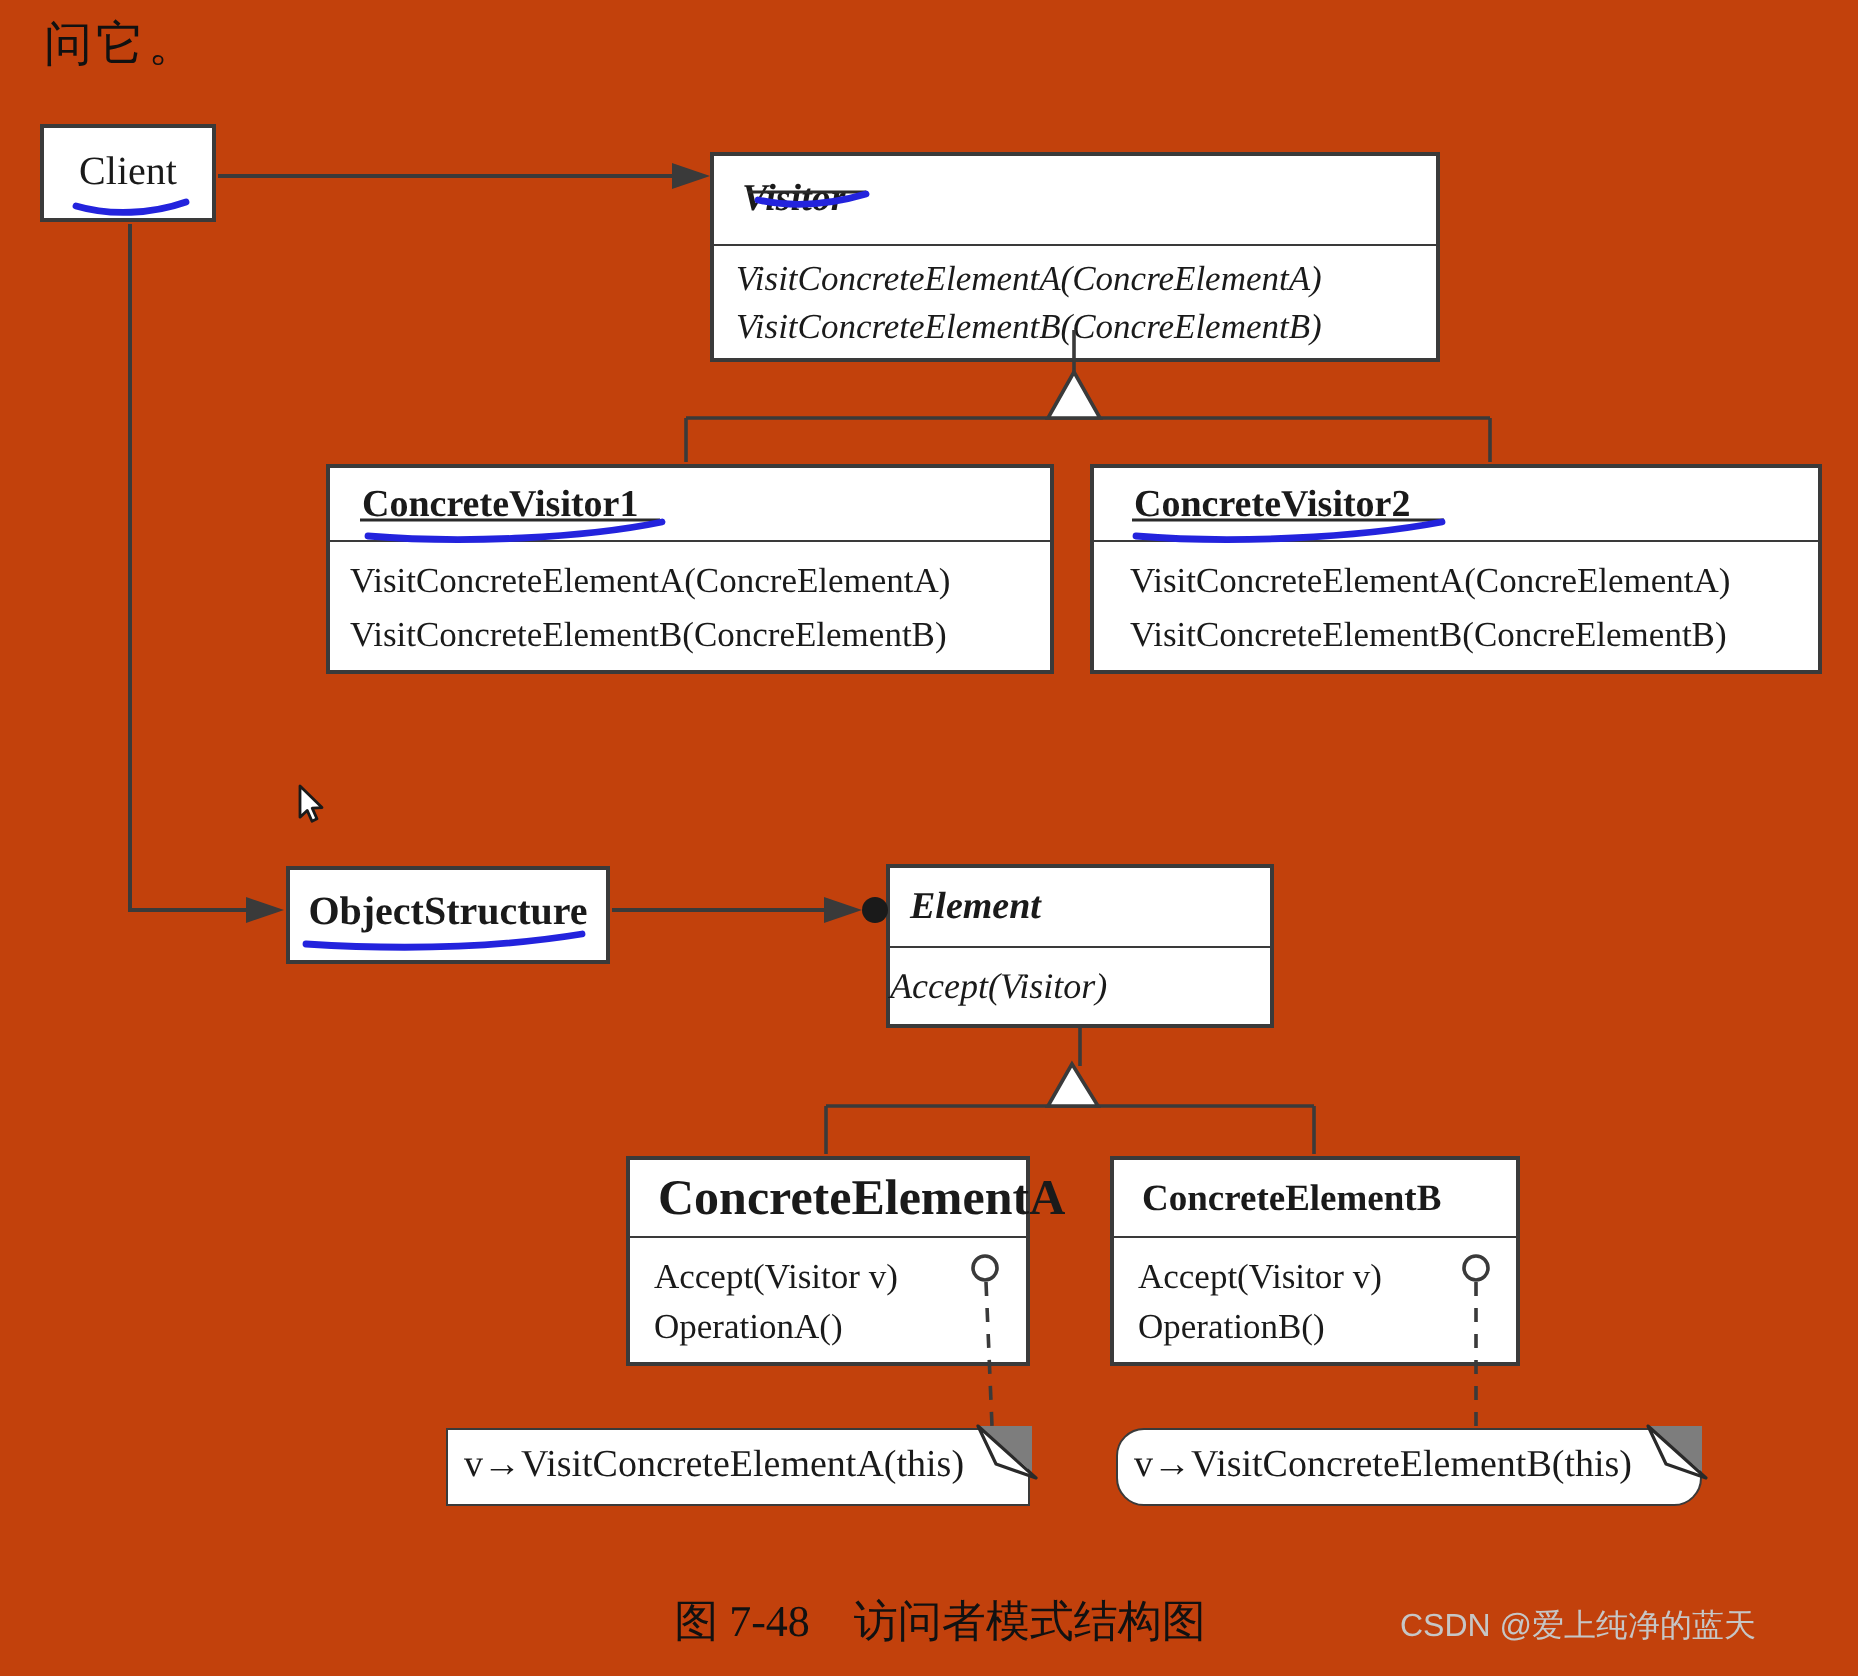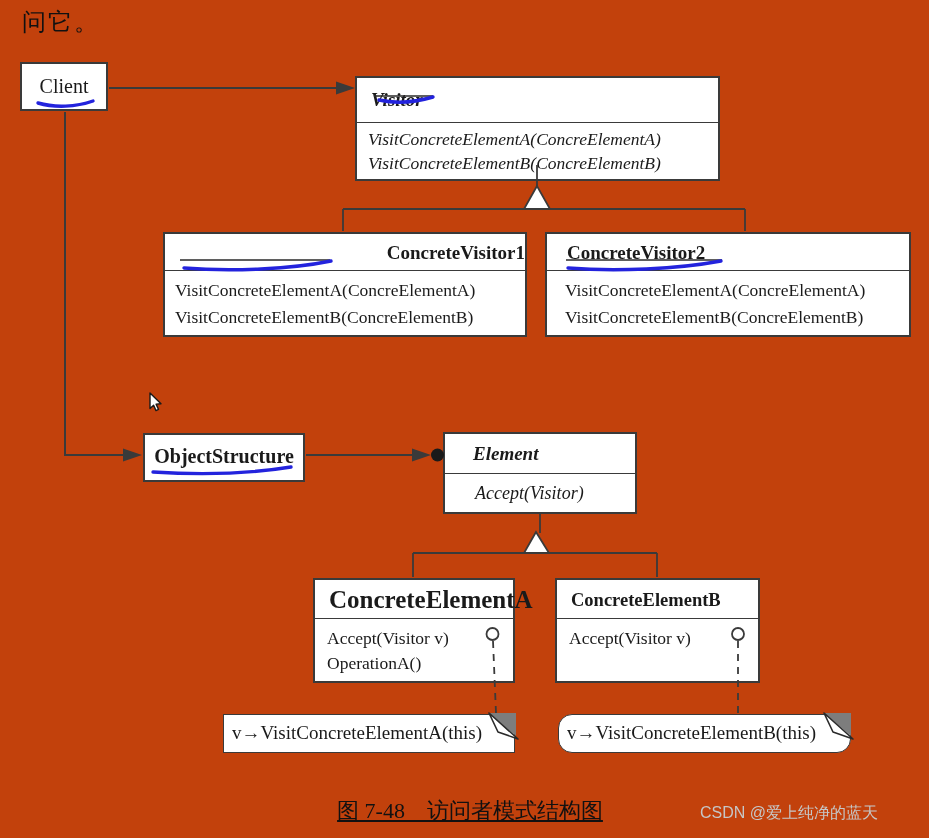--- a/index.html
+++ b/index.html
@@ -17,21 +17,21 @@
   .uml-methods{
     display:block;box-sizing:border-box;border-top:1.6px solid #3a3a3a;white-space:nowrap;
   }
   .m-line{display:block;white-space:nowrap;}
   .italic{font-style:italic;}
   .note-box{
     position:absolute;border:1.8px solid #3a3a3a;background:#ffffff;box-sizing:border-box;
     font-size:19px;white-space:nowrap;
   }
   .intro{position:absolute;font-size:24px;color:#111;letter-spacing:2px;}
-  .caption{position:absolute;font-size:22px;color:#111;text-align:center;white-space:nowrap;text-decoration:underline;}
+  .caption{position:absolute;font-size:22px;color:#111;text-align:center;white-space:nowrap;}
   .watermark{
     position:absolute;font-size:16px;color:#c6c6c6;
     font-family:"Liberation Sans", sans-serif;white-space:nowrap;
   }
   svg.overlay{position:absolute;left:0;top:0;pointer-events:none;}
 </style>
 </head>
 <body>
 
 <div id="page">
@@ -44,58 +44,59 @@
 
   <div class="uml-box" style="left:355px;top:76px;width:365px;height:105px;">
     <span class="uml-title italic" style="height:44px;line-height:44px;padding-left:14px;">Visitor</span>
     <span class="uml-methods italic" style="height:59px;padding:4px 0 0 11px;font-size:17.5px;line-height:24px;">
       <span class="m-line">VisitConcreteElementA(ConcreElementA)</span>
       <span class="m-line">VisitConcreteElementB(ConcreElementB)</span>
     </span>
   </div>
 
   <div class="uml-box" style="left:163px;top:232px;width:364px;height:105px;">
-    <span class="uml-title" style="height:36px;line-height:38px;padding-left:16px;text-align:right;">ConcreteVisitor1</span>
+    <span class="uml-title" style="height:36px;line-height:38px;padding-left:16px;">ConcreteVisitor1</span>
     <span class="uml-methods" style="height:67px;padding:6px 0 0 10px;font-size:17.5px;line-height:27px;">
       <span class="m-line">VisitConcreteElementA(ConcreElementA)</span>
       <span class="m-line">VisitConcreteElementB(ConcreElementB)</span>
     </span>
   </div>
 
   <div class="uml-box" style="left:545px;top:232px;width:366px;height:105px;">
     <span class="uml-title" style="height:36px;line-height:38px;padding-left:20px;font-family:Liberation Serif, serif;">ConcreteVisitor2</span>
     <span class="uml-methods" style="height:67px;padding:6px 0 0 18px;font-size:17.5px;line-height:27px;">
       <span class="m-line">VisitConcreteElementA(ConcreElementA)</span>
       <span class="m-line">VisitConcreteElementB(ConcreElementB)</span>
     </span>
   </div>
 
   <div class="uml-box" style="left:143px;top:433px;width:162px;height:49px;">
     <span class="uml-title" style="font-size:20px;text-align:center;line-height:43px;">ObjectStructure</span>
   </div>
 
   <div class="uml-box" style="left:443px;top:432px;width:194px;height:82px;">
-    <span class="uml-title italic" style="height:39px;line-height:40px;padding-left:28px;">Element</span>
-    <span class="uml-methods italic" style="height:39px;line-height:38px;padding-left:30px;font-size:18px;">
+    <span class="uml-title italic" style="height:39px;line-height:40px;padding-left:10px;">Element</span>
+    <span class="uml-methods italic" style="height:39px;line-height:38px;padding-left:0;font-size:18px;">
       <span class="m-line">Accept(Visitor)</span>
     </span>
   </div>
 
   <div class="uml-box" style="left:313px;top:578px;width:202px;height:105px;">
     <span class="uml-title" style="height:38px;line-height:40px;padding-left:14px;font-size:25px;">ConcreteElementA</span>
     <span class="uml-methods" style="height:63px;padding:7px 0 0 12px;font-size:17.5px;line-height:25px;">
       <span class="m-line">Accept(Visitor v)</span>
       <span class="m-line">OperationA()</span>
     </span>
   </div>
 
   <div class="uml-box" style="left:555px;top:578px;width:205px;height:105px;">
     <span class="uml-title" style="height:38px;line-height:40px;padding-left:14px;font-size:18.5px;">ConcreteElementB</span>
     <span class="uml-methods" style="height:63px;padding:7px 0 0 12px;font-size:17.5px;line-height:25px;">
       <span class="m-line">Accept(Visitor v)</span>
+      <span class="m-line">OperationB()</span>
     </span>
   </div>
 
   <div class="note-box" style="left:223px;top:714px;width:292px;height:39px;line-height:36px;padding-left:8px;">v→VisitConcreteElementA(this)</div>
 
   <div class="note-box" style="left:558px;top:714px;width:293px;height:39px;line-height:36px;padding-left:8px;border-radius:14px;">v→VisitConcreteElementB(this)</div>
 
   <div class="caption" style="left:280px;top:796px;width:380px;">图 7-48　访问者模式结构图</div>
 
   <div class="watermark" style="left:700px;top:803px;">CSDN @爱上纯净的蓝天</div>

